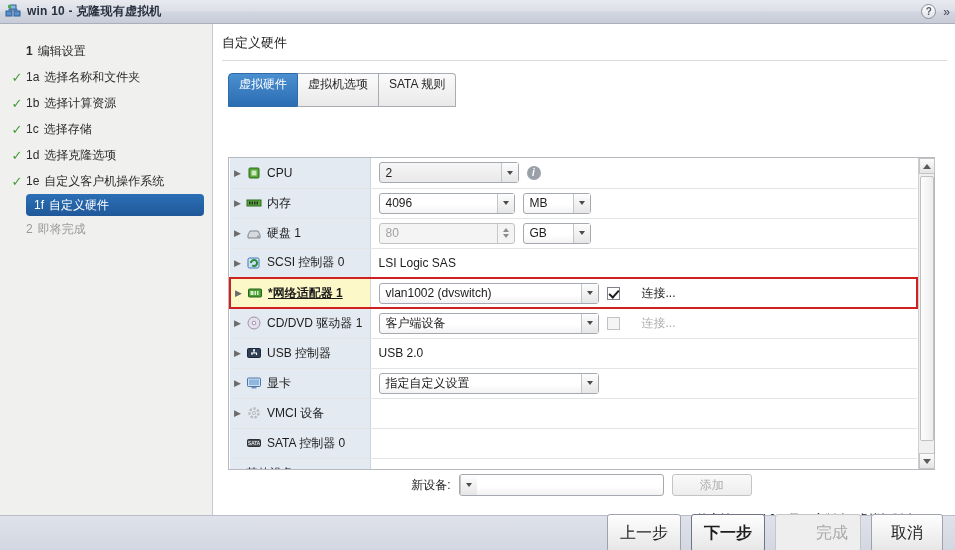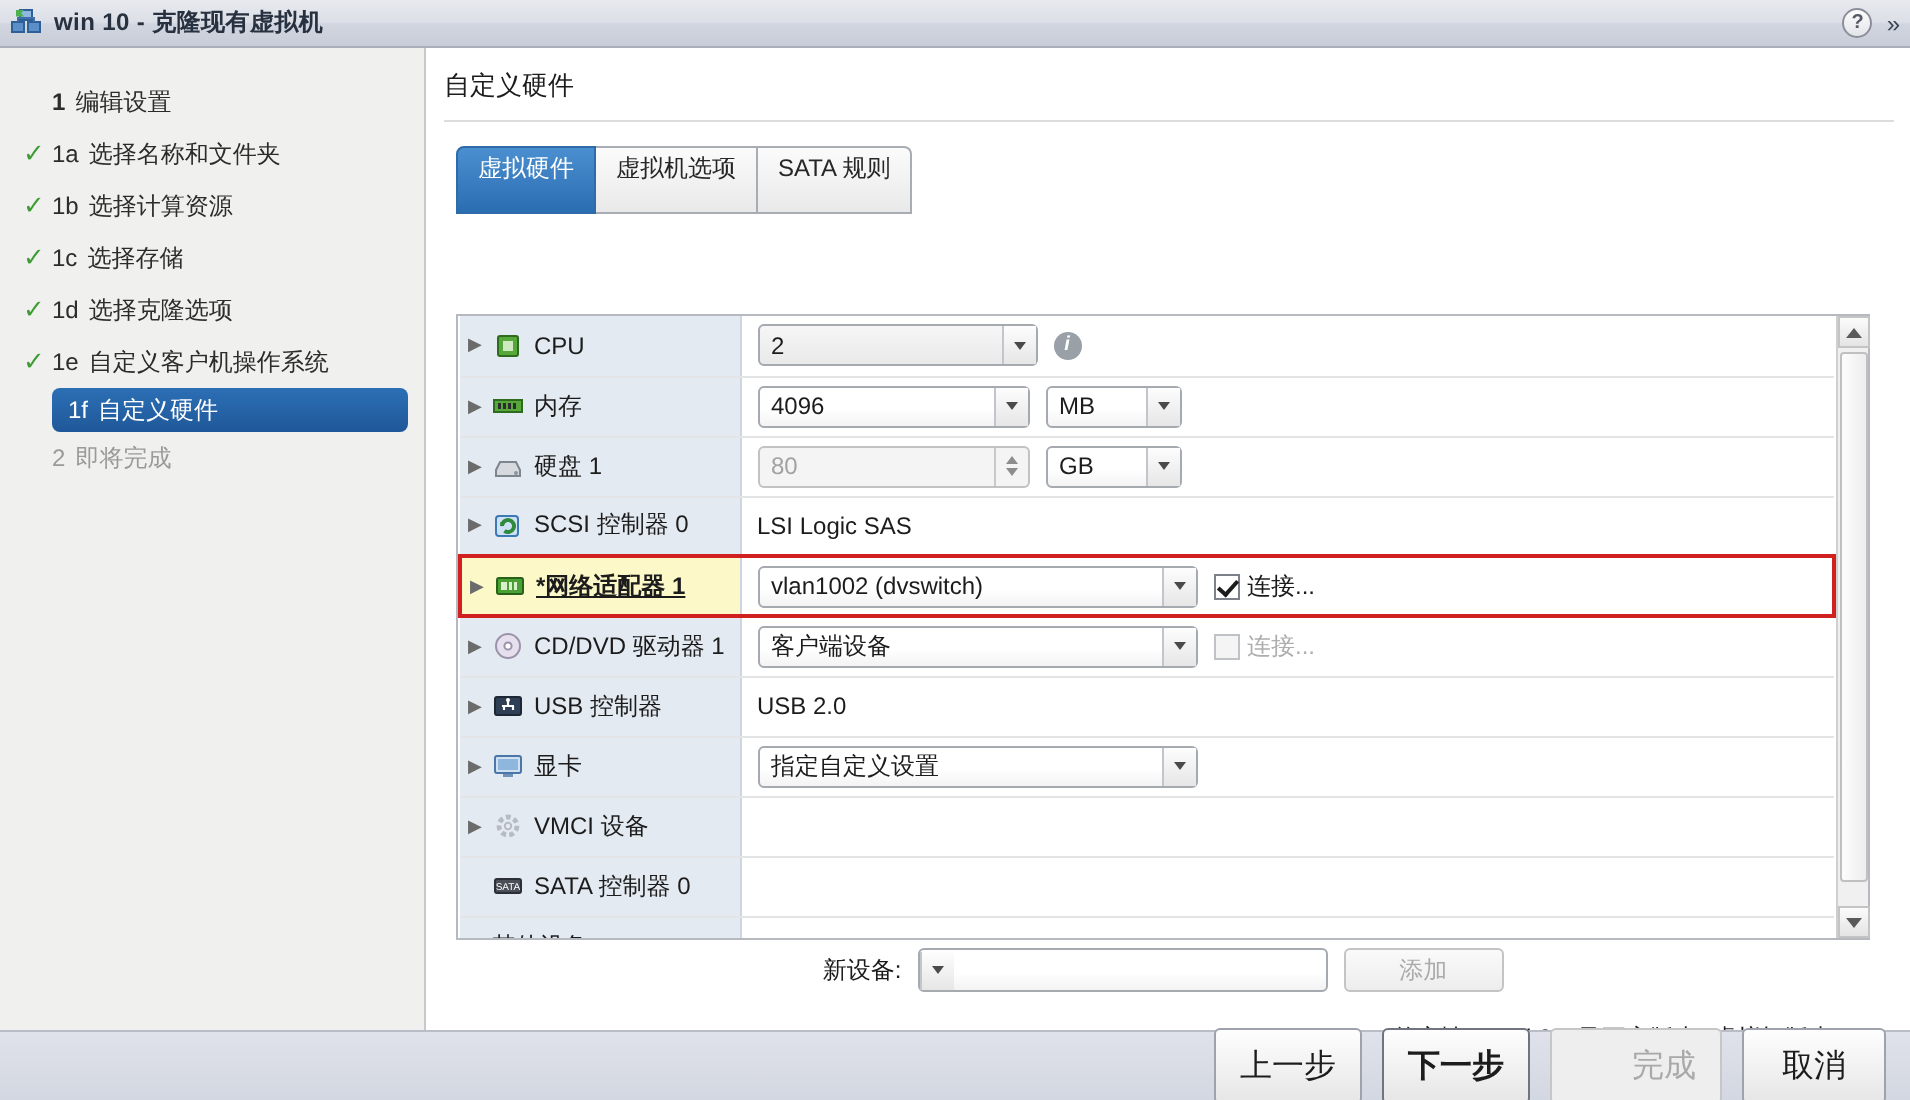--- a/index.html
+++ b/index.html
@@ -131,21 +131,21 @@
   .w-mem { width: 136px; }
   .w-unit { width: 68px; }
   .w-wide { width: 220px; }
 
   .info-icon {
     width: 14px; height: 14px; border-radius: 50%; background: #9aa0a8; color: #fff;
     font-size: 10px; font-weight: bold; text-align: center; line-height: 14px; font-style: italic;
   }
   .plaintext { font-size: 12px; color: #1c1c1c; }
 
-  .chkwrap { display: inline-flex; align-items: center; gap: 4px; font-size: 12px; }
+  .chkwrap { display: inline-flex; align-items: center; gap: 22px; font-size: 12px; }
   .chkbox {
     width: 13px; height: 13px; border: 1px solid #7d8189; background: #fff;
     display: inline-flex; align-items: center; justify-content: center; position: relative;
   }
   .chkbox.checked::after {
     content: ""; position: absolute; left: 3px; top: 0px; width: 4px; height: 8px;
     border: solid #1c1c1c; border-width: 0 2px 2px 0; transform: rotate(42deg);
   }
   .chkbox.off { border-color: #bfc2c7; background: #f4f4f4; }
   .chklbl.dim { color: #aeaeae; }

